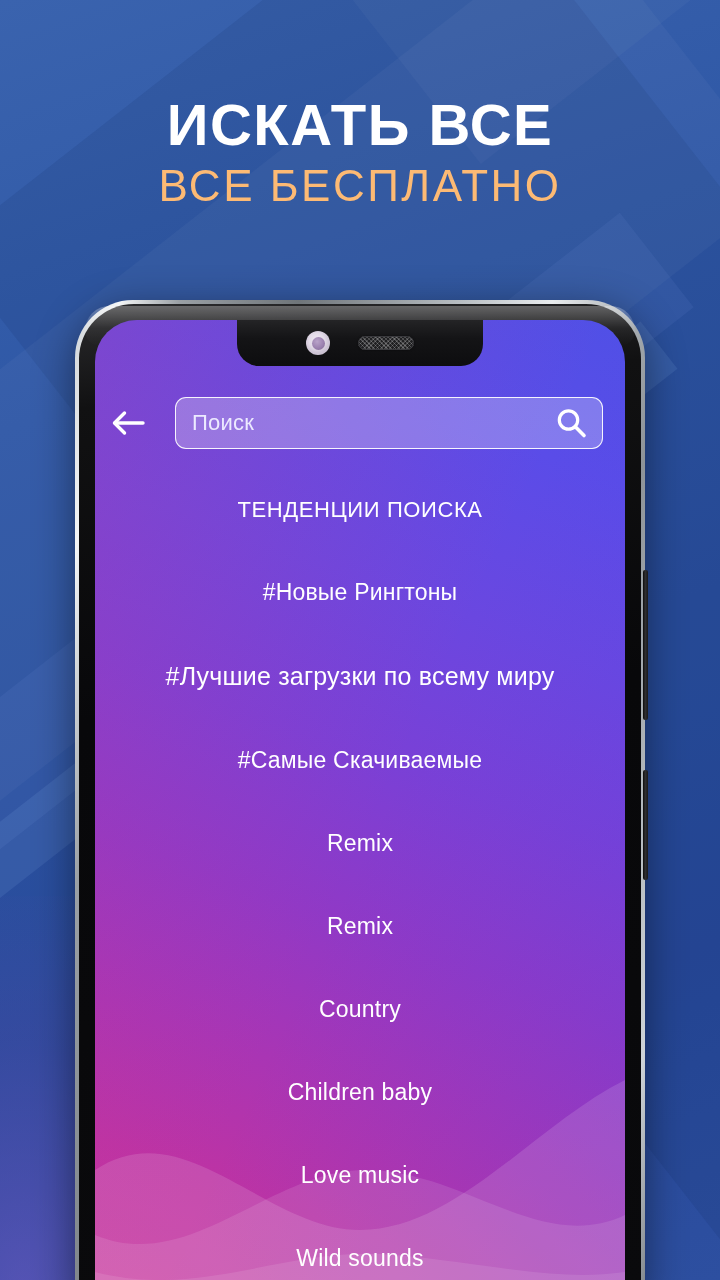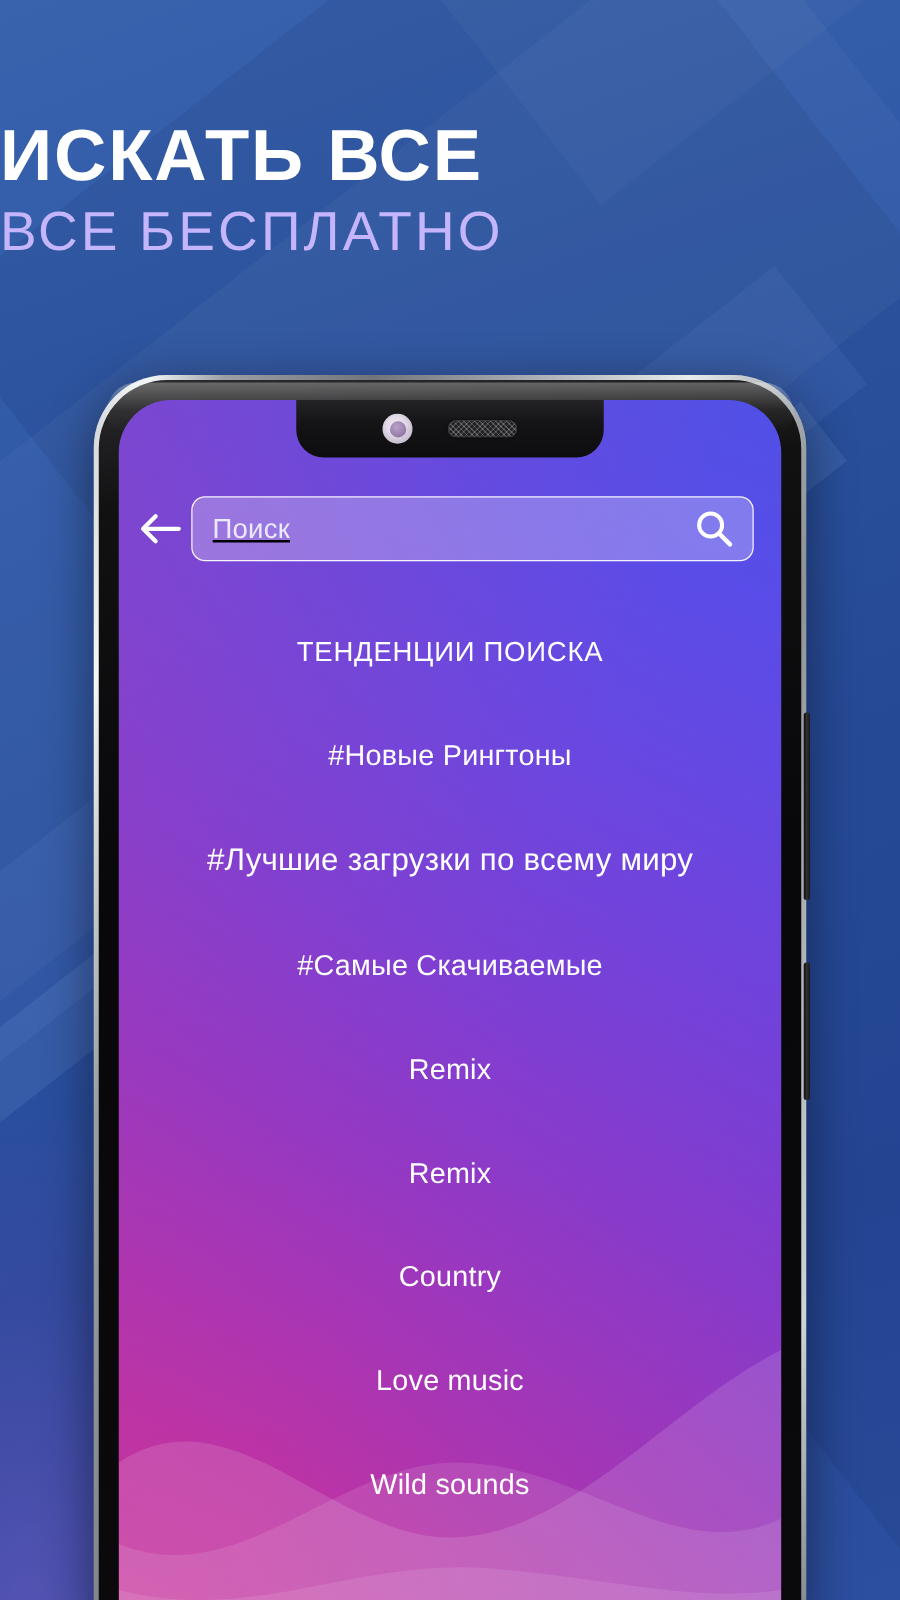--- a/index.html
+++ b/index.html
@@ -36,31 +36,31 @@
     background:rgba(10,30,80,0.10);
   }
   .bg-purple-lo{
     position:absolute; left:-6%; bottom:-4%; width:46%; height:34%;
     background:radial-gradient(ellipse at 20% 90%, rgba(120,90,200,0.55) 0%, rgba(90,70,170,0.25) 45%, rgba(60,70,150,0) 75%);
   }
 
   
   #headline{
     position:absolute; left:0; right:0; top:96px;
-    color:#ffffff;
+    text-align:center; color:#ffffff;
     z-index:5;
   }
   #headline .l1{
     display:block;
     font-size:58px; font-weight:bold; letter-spacing:1.5px; line-height:1.0;
   }
   #headline .l2{
     display:block;
     font-size:44px; font-weight:300; letter-spacing:2.5px; line-height:1.45;
-    color:#c4b5fd;
+    color:#fdba74;
   }
 
   
   #phone{
     position:absolute;
     left:75px; top:300px; width:570px; height:1000px;
     z-index:10;
   }
   
   #phone-rim{
@@ -142,23 +142,22 @@
     background:
       repeating-linear-gradient(45deg, rgba(255,255,255,0.22) 0 1px, transparent 1px 3px),
       repeating-linear-gradient(-45deg, rgba(255,255,255,0.18) 0 1px, transparent 1px 3px),
       #202022;
     box-shadow:inset 0 0 0 1px #3a3a3e, 0 0 2px rgba(0,0,0,0.6);
   }
 
   
   #searchbar{
     position:absolute; left:0; right:0; top:77px;
-    display:flex; align-items:center; padding:0 22px 0 10px; gap:2px;
+    display:flex; align-items:center; padding:0 22px 0 10px; gap:24px;
     z-index:20;
-    text-decoration:underline;
   }
   #back-btn{
     width:46px; height:46px; flex:0 0 46px;
     display:flex; align-items:center; justify-content:center;
   }
   #search-field{
     flex:1 1 auto; height:52px;
     background:rgba(255,255,255,0.26);
     border:1.6px solid rgba(255,255,255,0.92);
     border-radius:11px;
@@ -172,21 +171,21 @@
   #search-icon{ flex:0 0 auto; display:flex; align-items:center; }
 
   
   #trending{
     position:absolute; left:0; right:0; top:155px; bottom:0;
     z-index:15;
     display:flex; flex-direction:column; align-items:center;
   }
   #trending-title{
     color:#ffffff; font-size:22px; letter-spacing:0.6px;
-    margin-top:34px;
+    margin-top:22px;
   }
   .t-item{
     color:#ffffff; font-size:23px; letter-spacing:0.2px;
     margin-top:56px; white-space:nowrap;
   }
   .t-item.big{ font-size:25px; }
 </style>
 </head>
 <body>
 
@@ -240,20 +239,21 @@
     </div>
 
     <div id="trending">
       <div id="trending-title">ТЕНДЕНЦИИ ПОИСКА</div>
       <div class="t-item">#Новые Рингтоны</div>
       <div class="t-item big">#Лучшие загрузки по всему миру</div>
       <div class="t-item">#Самые Скачиваемые</div>
       <div class="t-item">Remix</div>
       <div class="t-item">Remix</div>
       <div class="t-item">Country</div>
+      <div class="t-item">Children baby</div>
       <div class="t-item">Love music</div>
       <div class="t-item">Wild sounds</div>
 
     </div>
 
     <div id="notch">
       <div id="front-camera">
           <i></i>
         </div>
       <div id="earpiece"></div>

